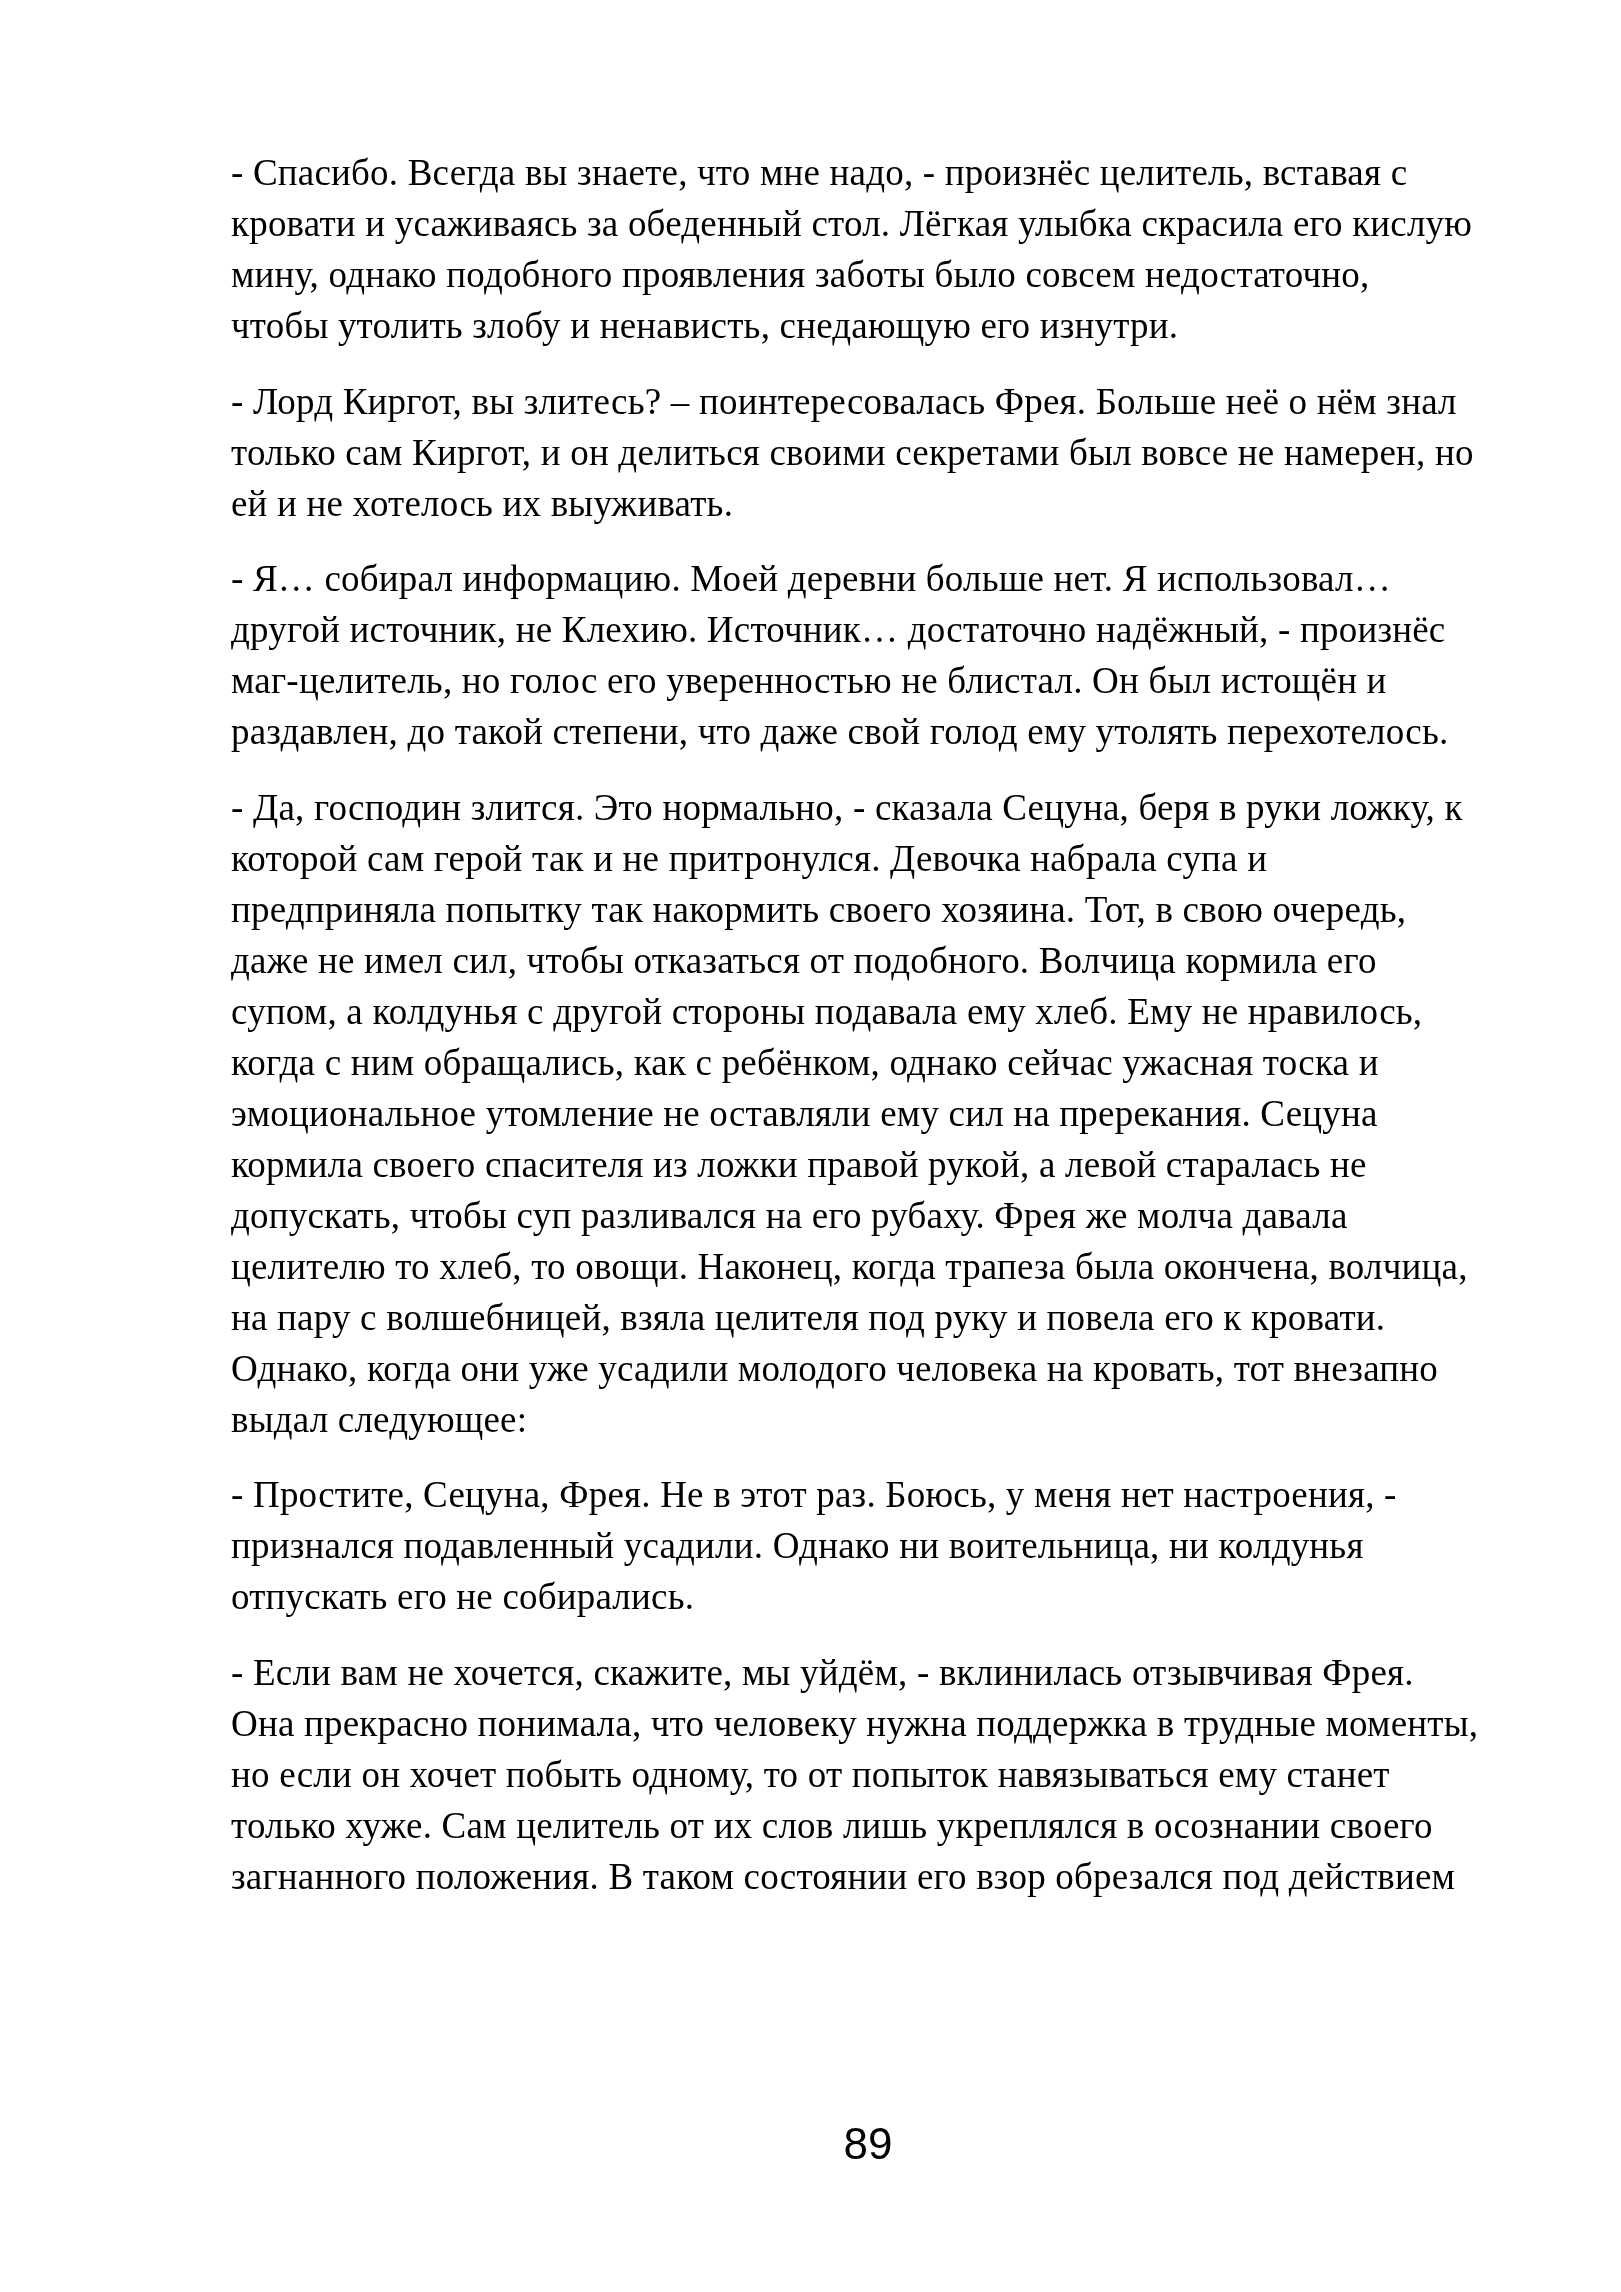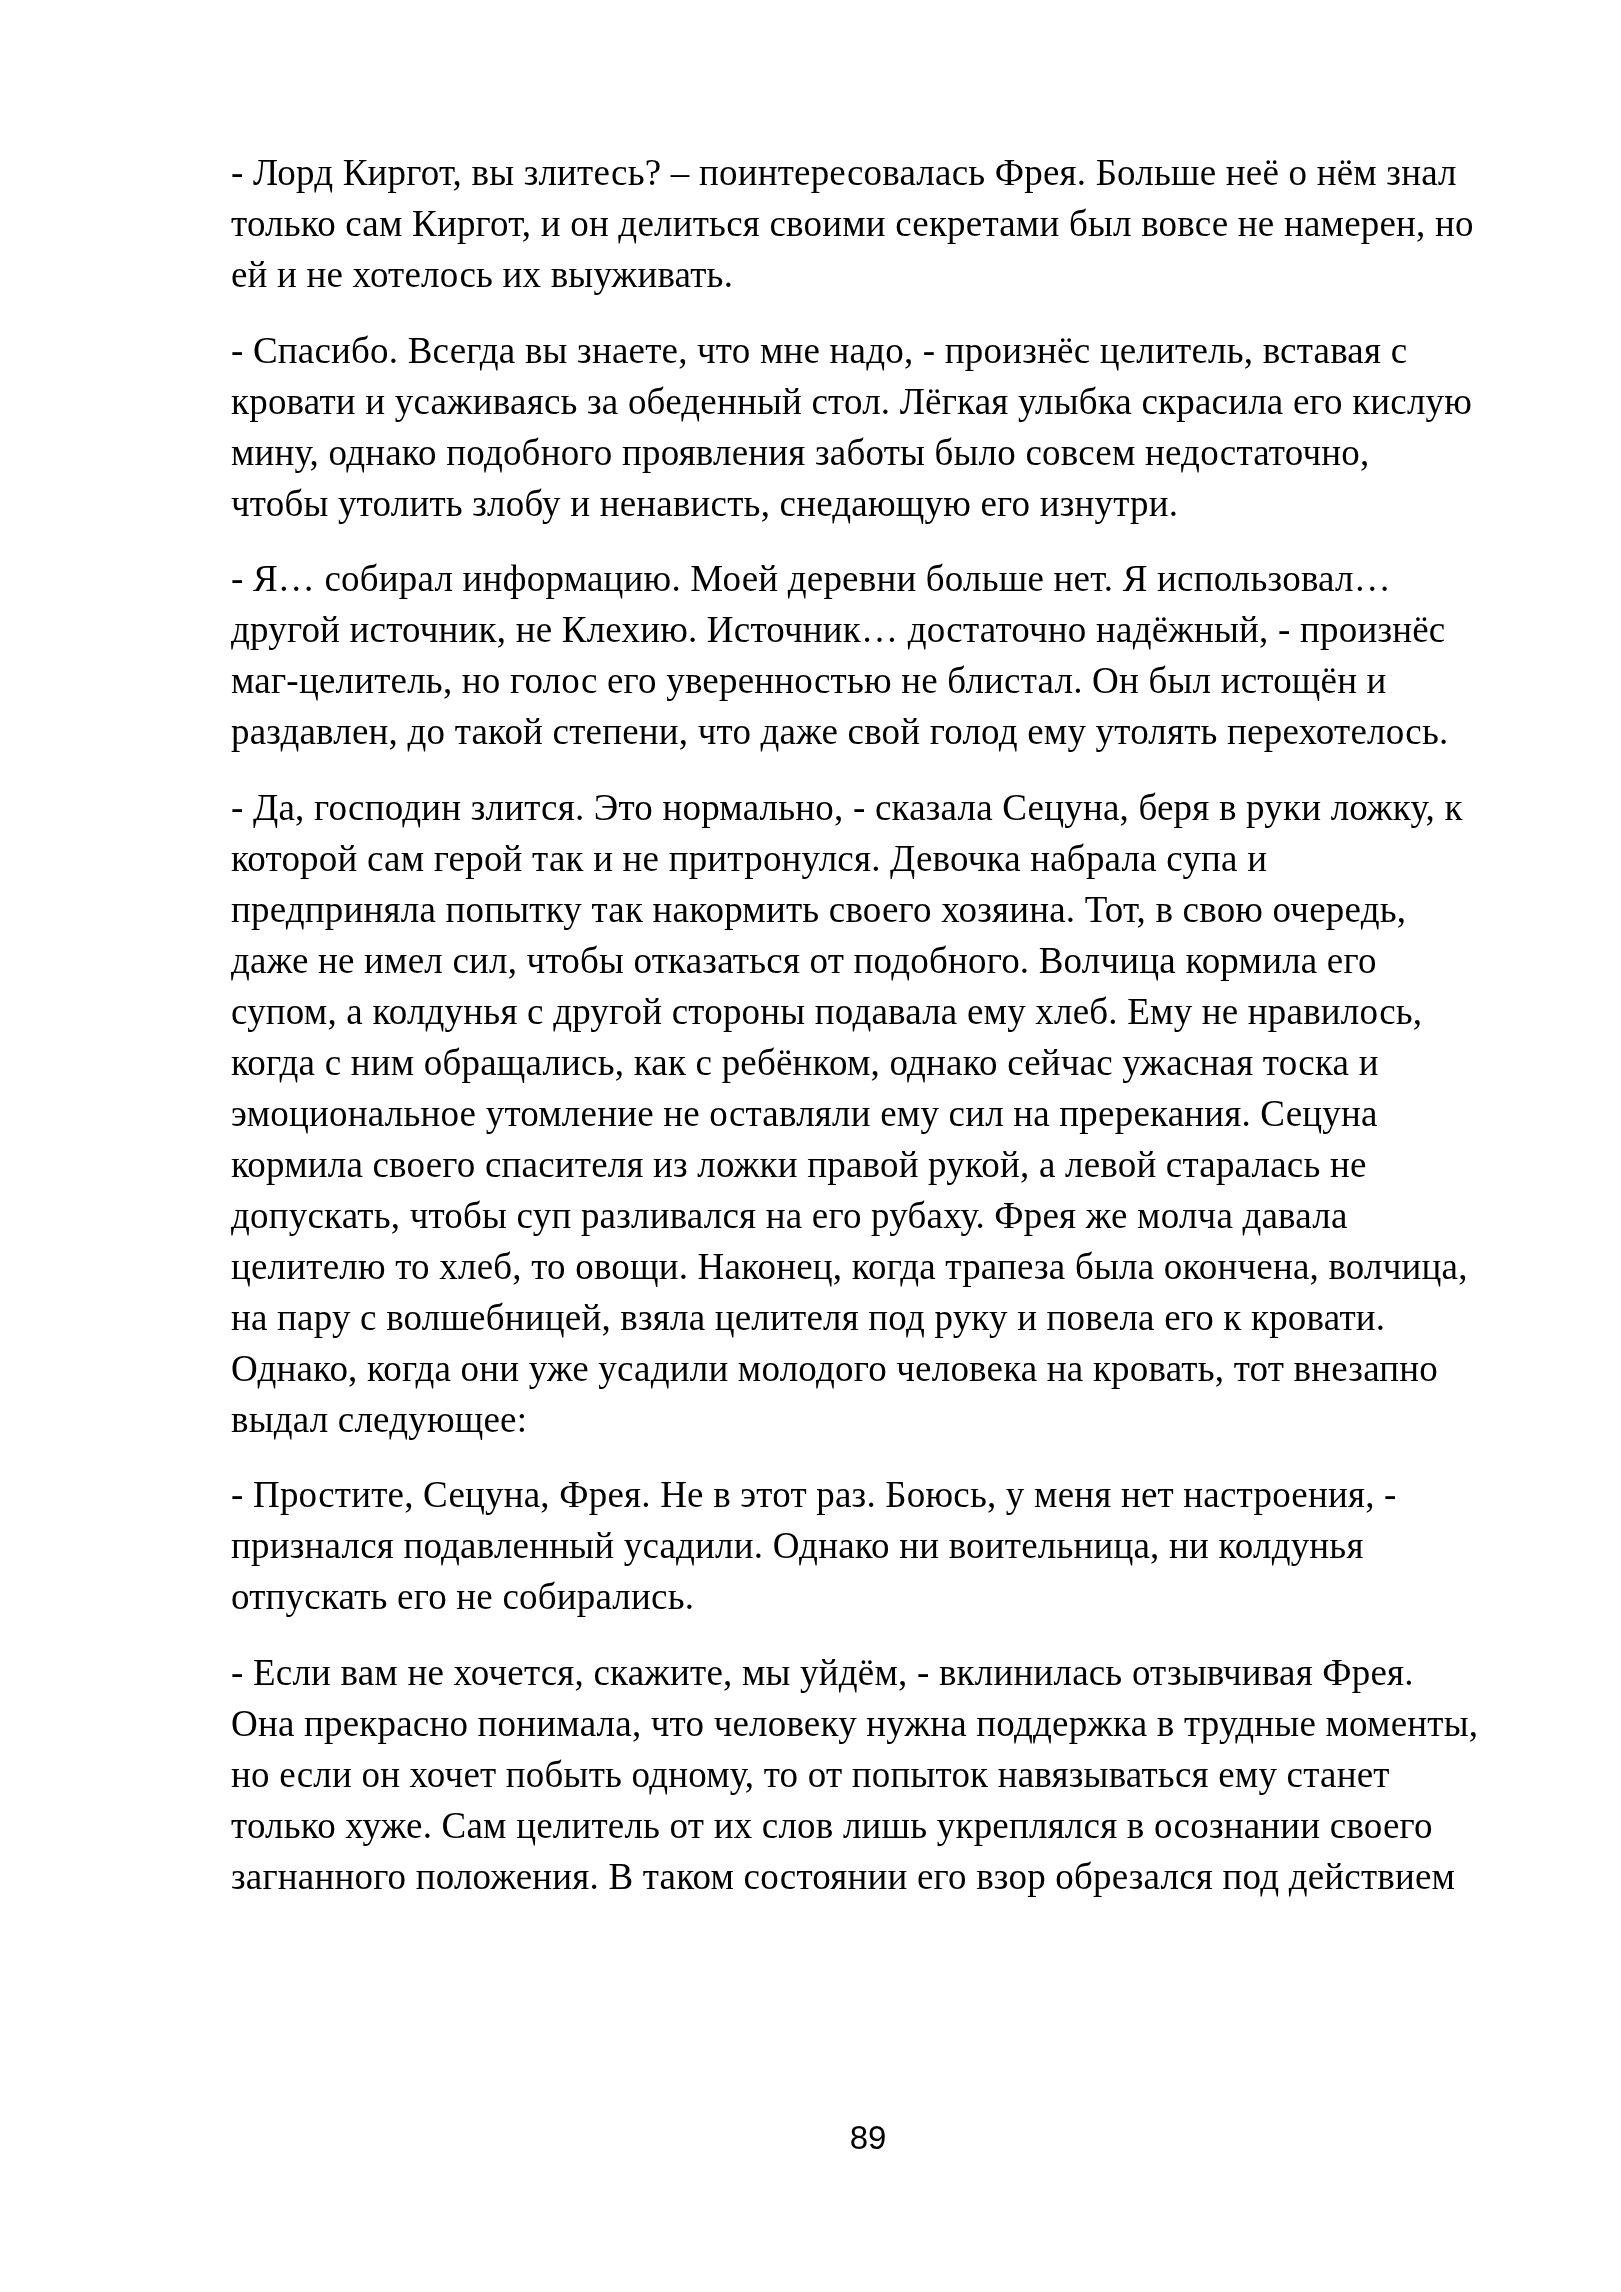--- a/index.html
+++ b/index.html
@@ -32,36 +32,36 @@
     white-space: pre; 
     letter-spacing: 0.2px;
   }
   .page-number {
     position: absolute;
     left: 231px;
     width: 1274px;
     top: 2119px;
     text-align: center;
     font-family: "Liberation Sans", "DejaVu Sans", sans-serif;
-    font-size: 33px;
+    font-size: 44px;
     color: #000000;
   }
 </style>
 </head>
 <body>
 
 <div class="page">
   <div class="content">
-    <p>- Лорд Киргот, вы злитесь? – поинтересовалась Фрея. Больше неё о нём знал
-только сам Киргот, и он делиться своими секретами был вовсе не намерен, но
-ей и не хотелось их выуживать.</p>
     <p>- Спасибо. Всегда вы знаете, что мне надо, - произнёс целитель, вставая с
 кровати и усаживаясь за обеденный стол. Лёгкая улыбка скрасила его кислую
 мину, однако подобного проявления заботы было совсем недостаточно,
 чтобы утолить злобу и ненависть, снедающую его изнутри.</p>
+    <p>- Лорд Киргот, вы злитесь? – поинтересовалась Фрея. Больше неё о нём знал
+только сам Киргот, и он делиться своими секретами был вовсе не намерен, но
+ей и не хотелось их выуживать.</p>
     <p>- Я… собирал информацию. Моей деревни больше нет. Я использовал…
 другой источник, не Клехию. Источник… достаточно надёжный, - произнёс
 маг-целитель, но голос его уверенностью не блистал. Он был истощён и
 раздавлен, до такой степени, что даже свой голод ему утолять перехотелось.</p>
     <p>- Да, господин злится. Это нормально, - сказала Сецуна, беря в руки ложку, к
 которой сам герой так и не притронулся. Девочка набрала супа и
 предприняла попытку так накормить своего хозяина. Тот, в свою очередь,
 даже не имел сил, чтобы отказаться от подобного. Волчица кормила его
 супом, а колдунья с другой стороны подавала ему хлеб. Ему не нравилось,
 когда с ним обращались, как с ребёнком, однако сейчас ужасная тоска и

